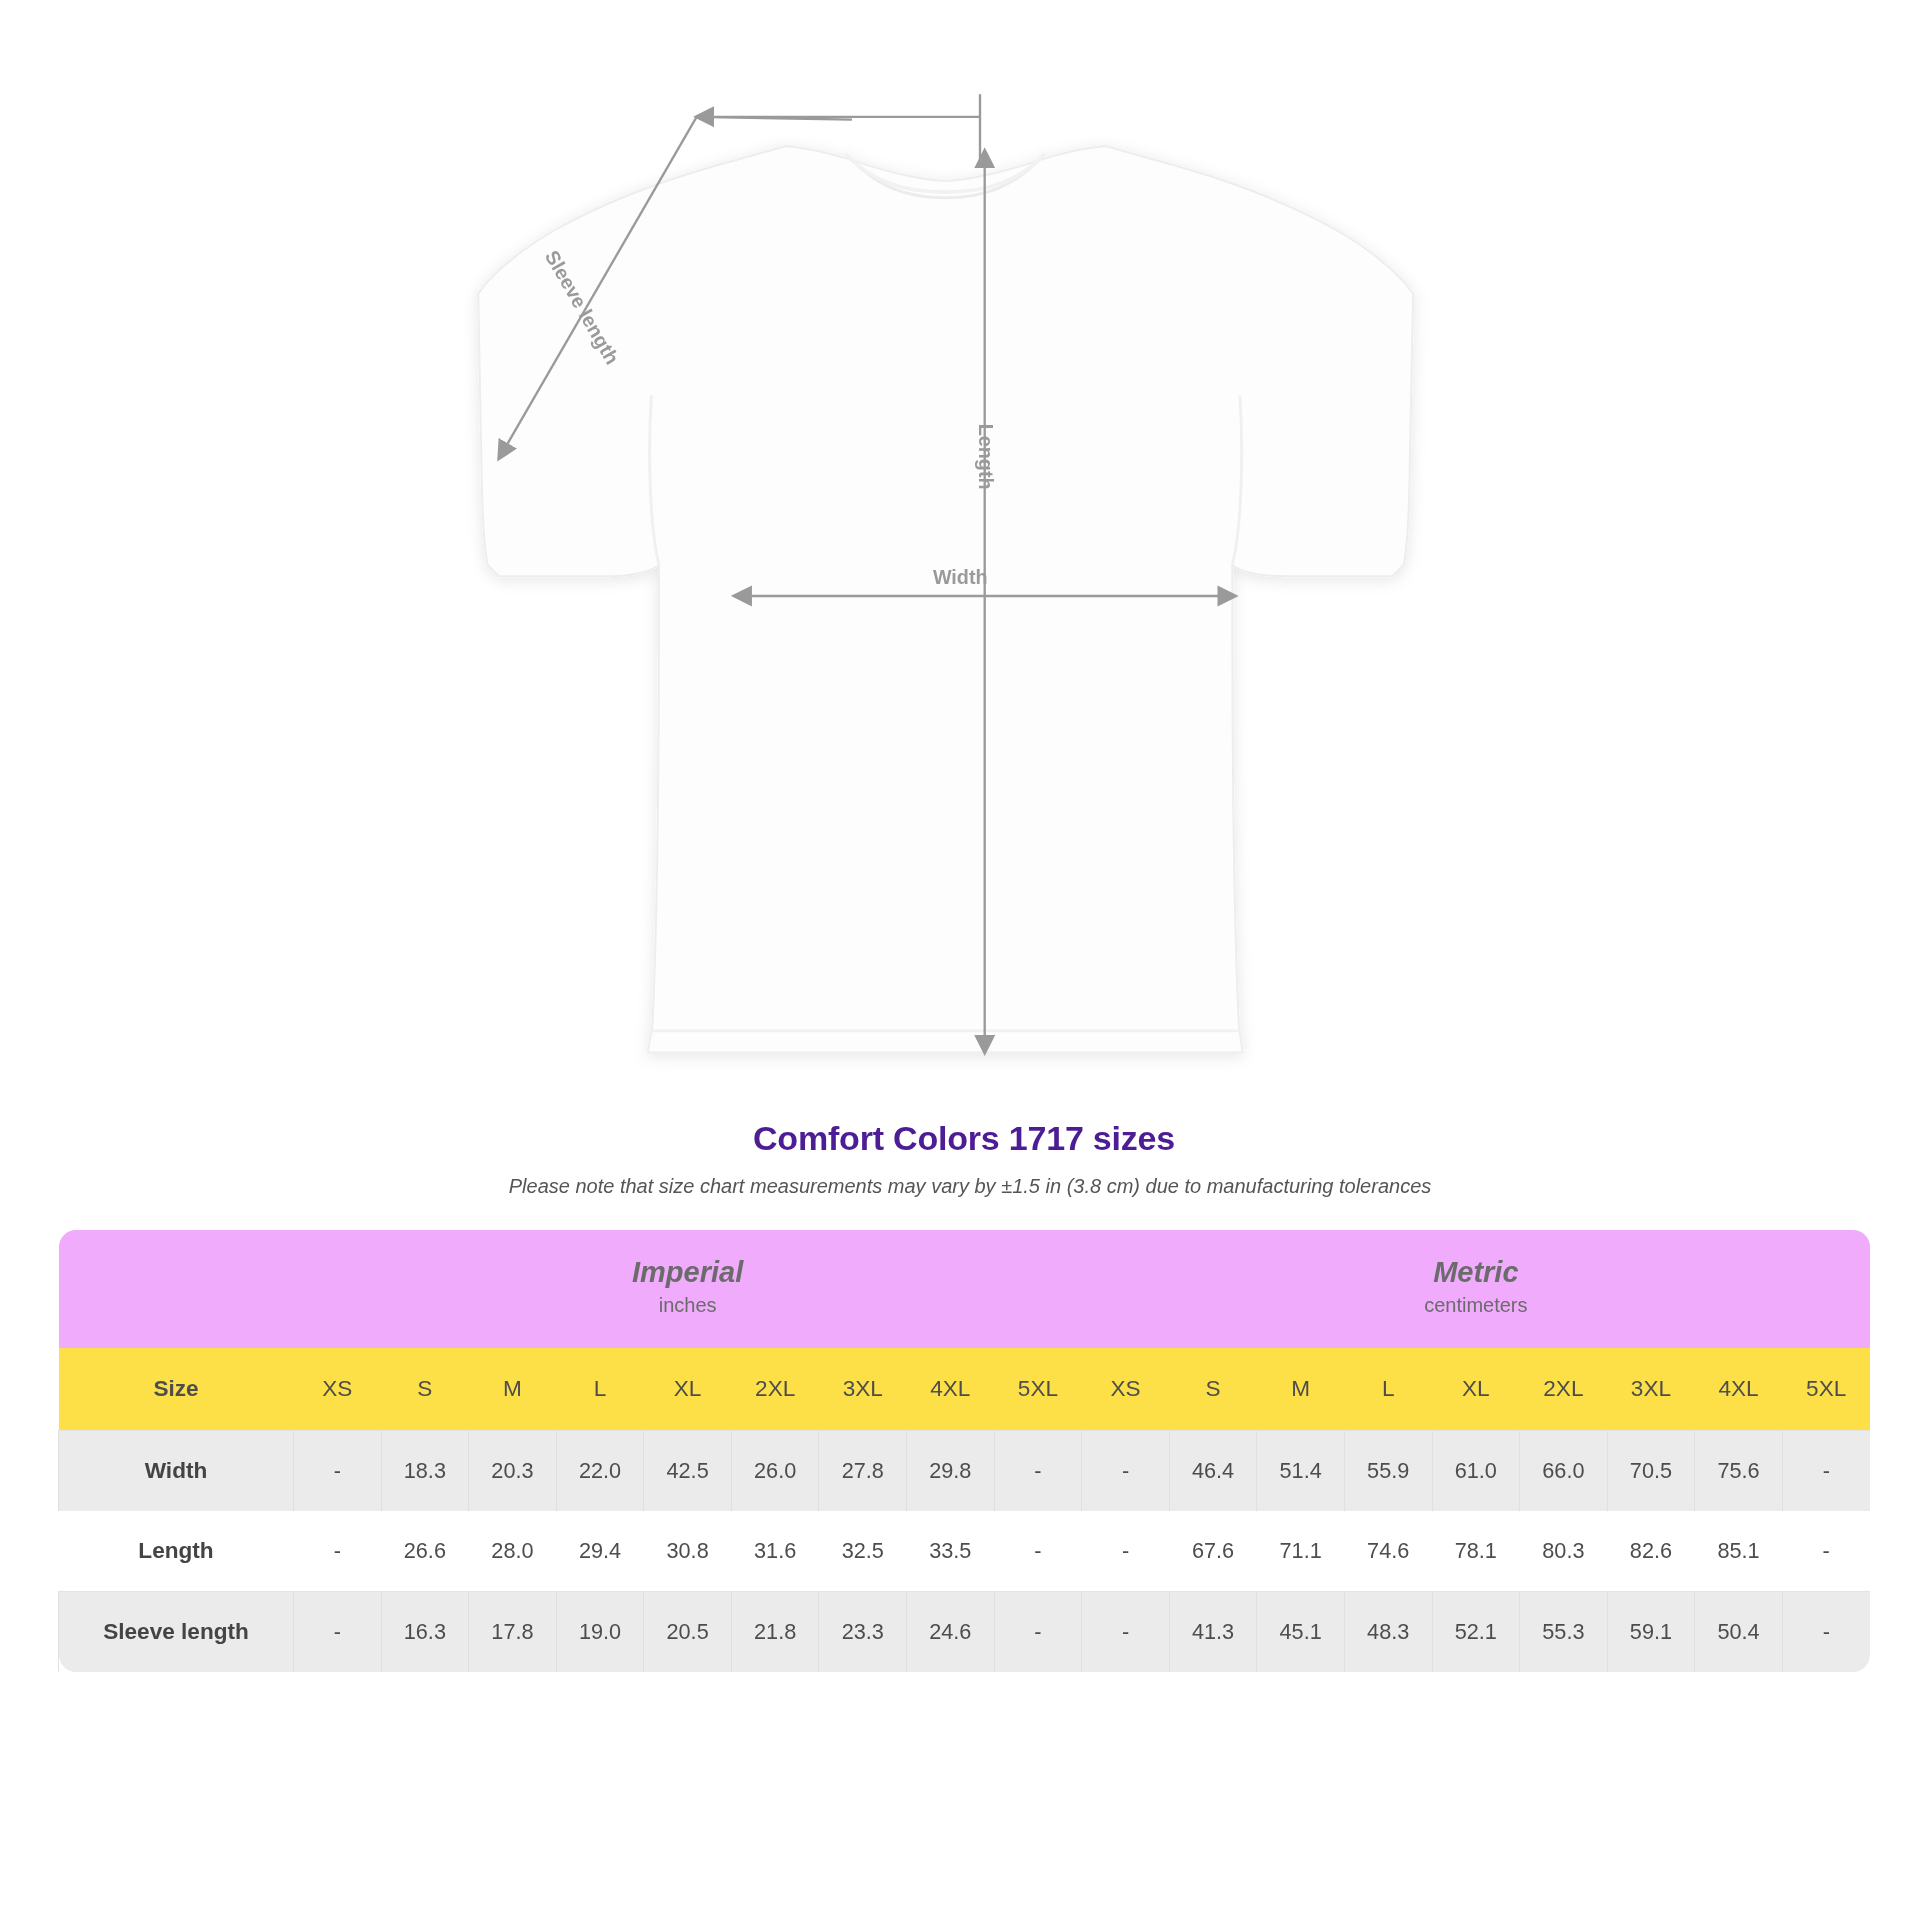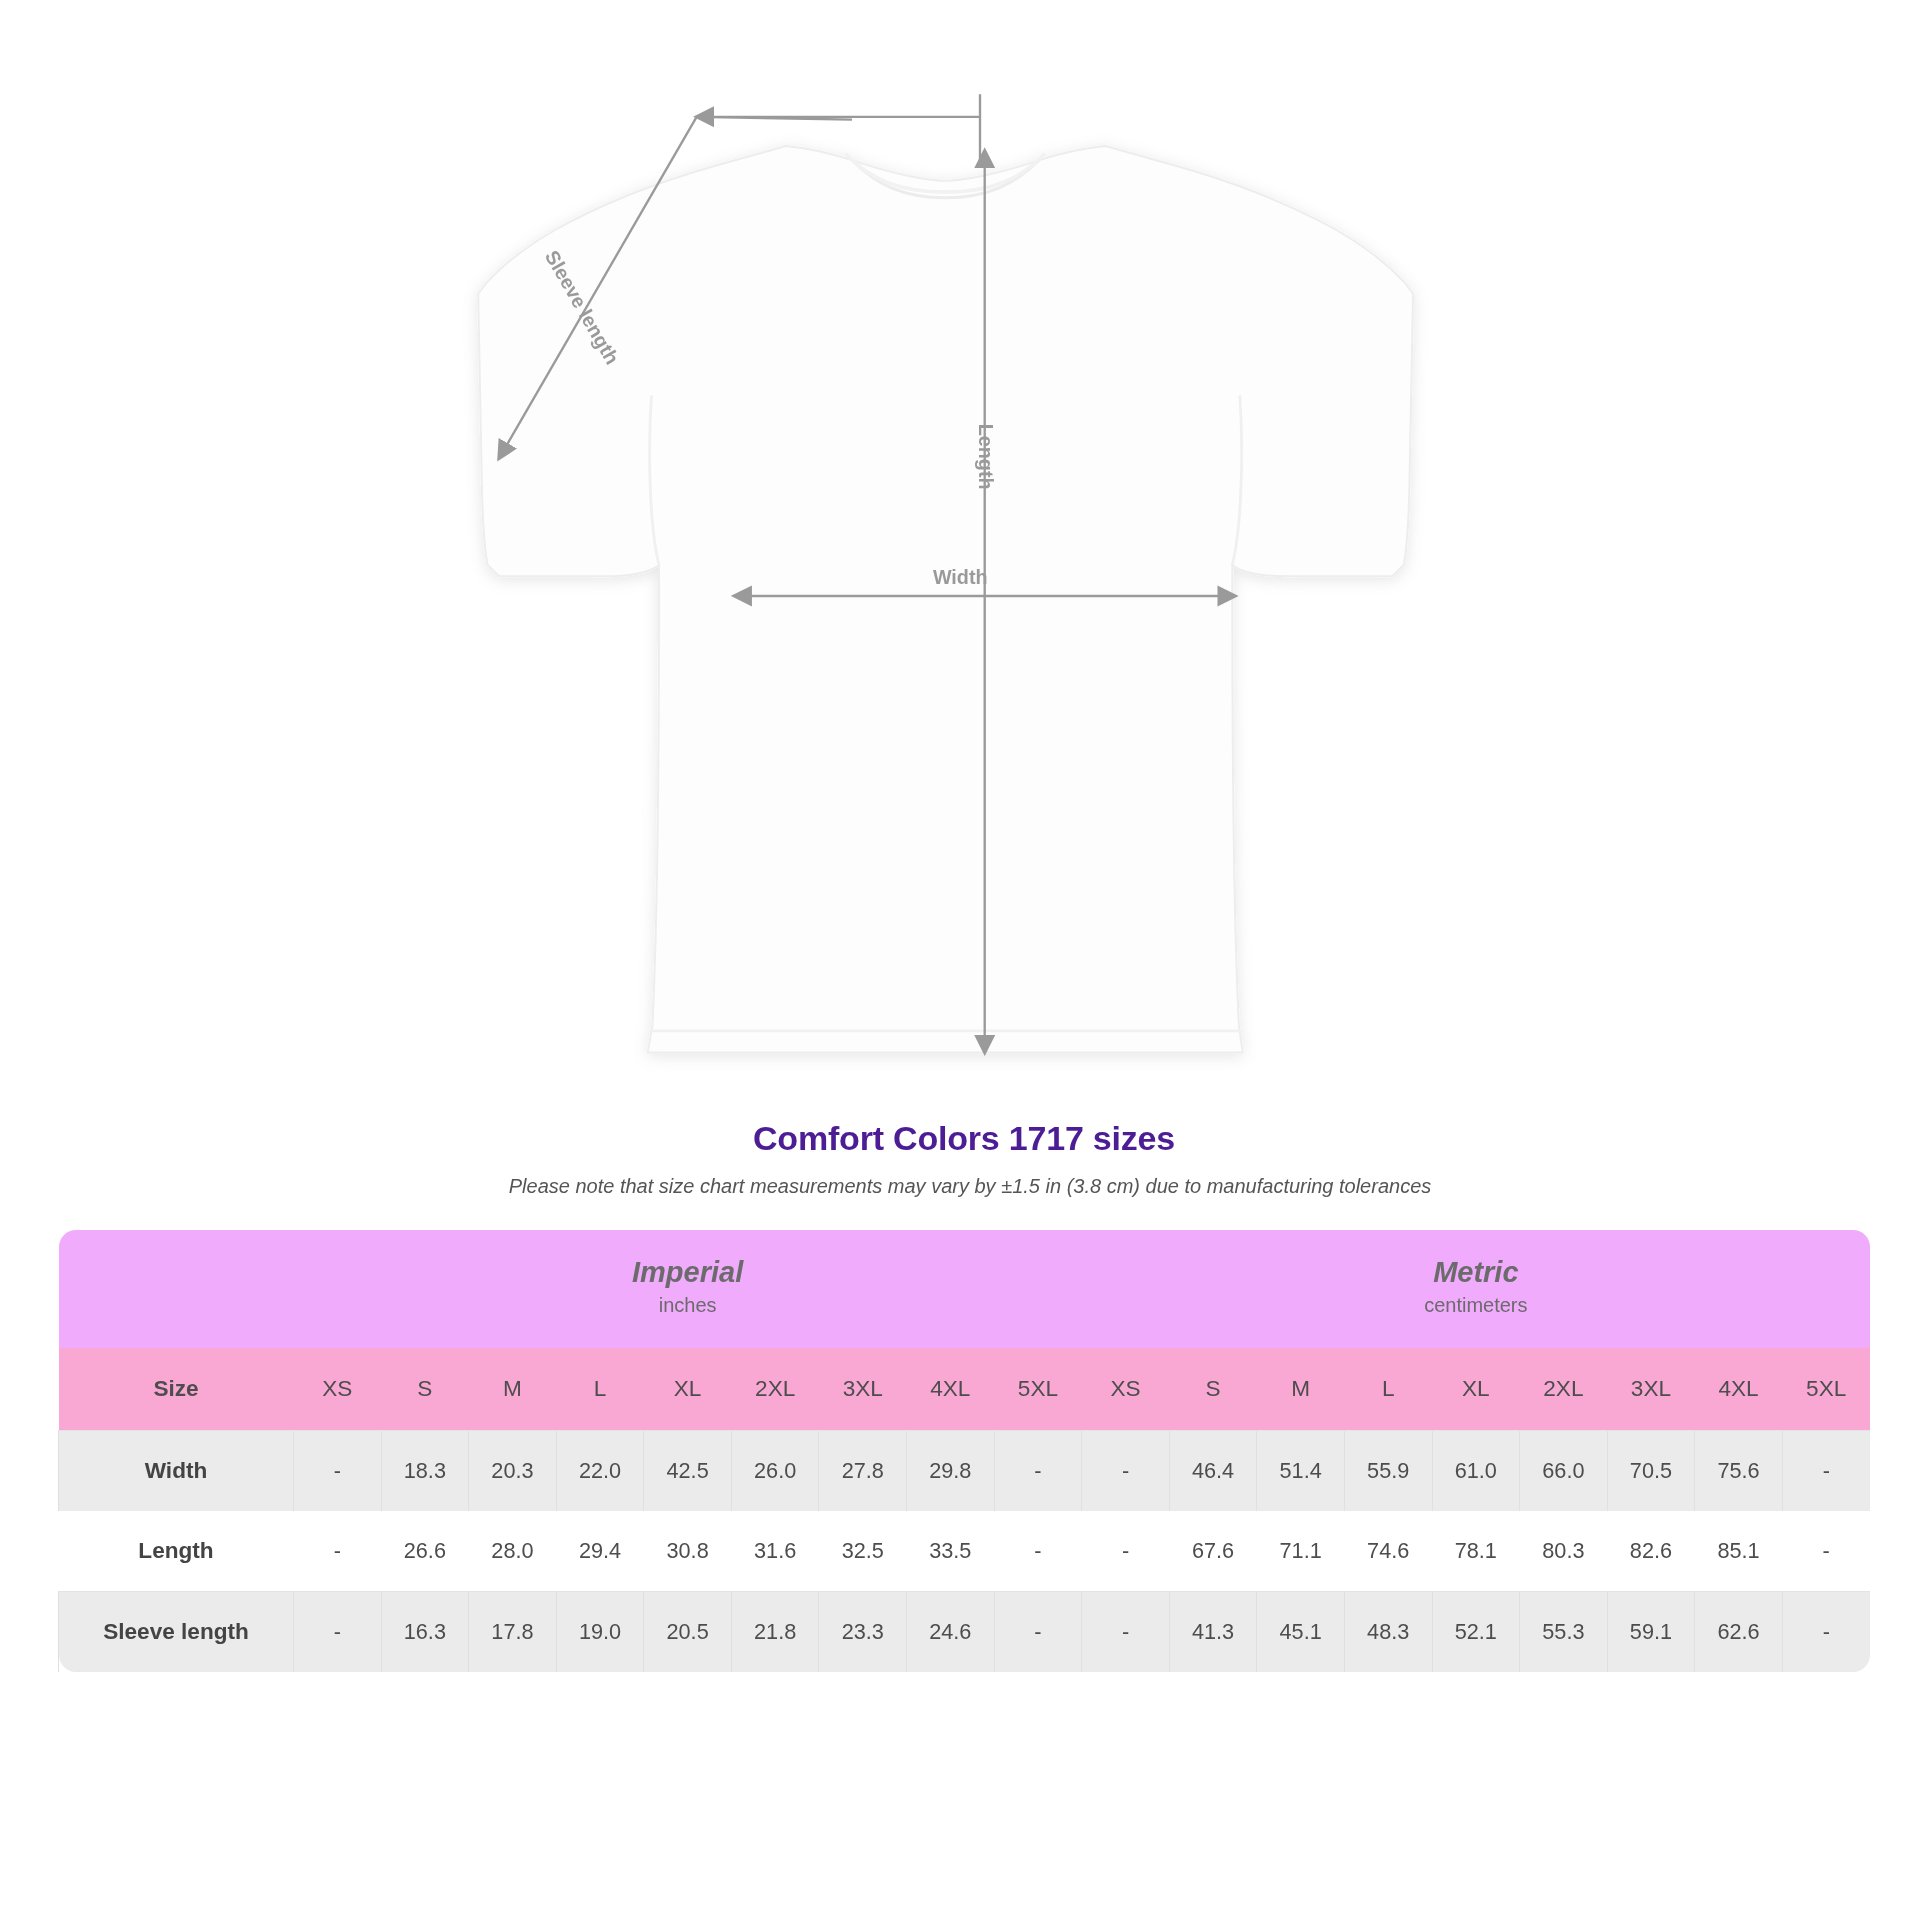--- a/index.html
+++ b/index.html
@@ -89,21 +89,21 @@
     line-height: 1.25;
   }
   .unit-sub {
     font-size: 20px;
     color: #6b6b6b;
     line-height: 1.5;
   }
 
   
   .hdr-row td {
-    background: #f9a8d4;
+    background: #fde047;
     padding: 28px 0;
     font-weight: bold;
     font-size: 22.6px;
     color: #4a4a4a;
     border-left: 0.9px solid #e7e7e7;
     margin-top: 15px;
   }
   .hdr-row td:first-child {
     border-left: none;
   }
@@ -355,21 +355,21 @@
           <td>23.3</td>
           <td>24.6</td>
           <td>-</td>
           <td>-</td>
           <td>41.3</td>
           <td>45.1</td>
           <td>48.3</td>
           <td>52.1</td>
           <td>55.3</td>
           <td>59.1</td>
-          <td>62.6</td>
+          <td>50.4</td>
           <td class="right-round">-</td>
         </tr>
       </tbody>
     </table>
   </div>
 
 </div>
 
 
 </body></html>

